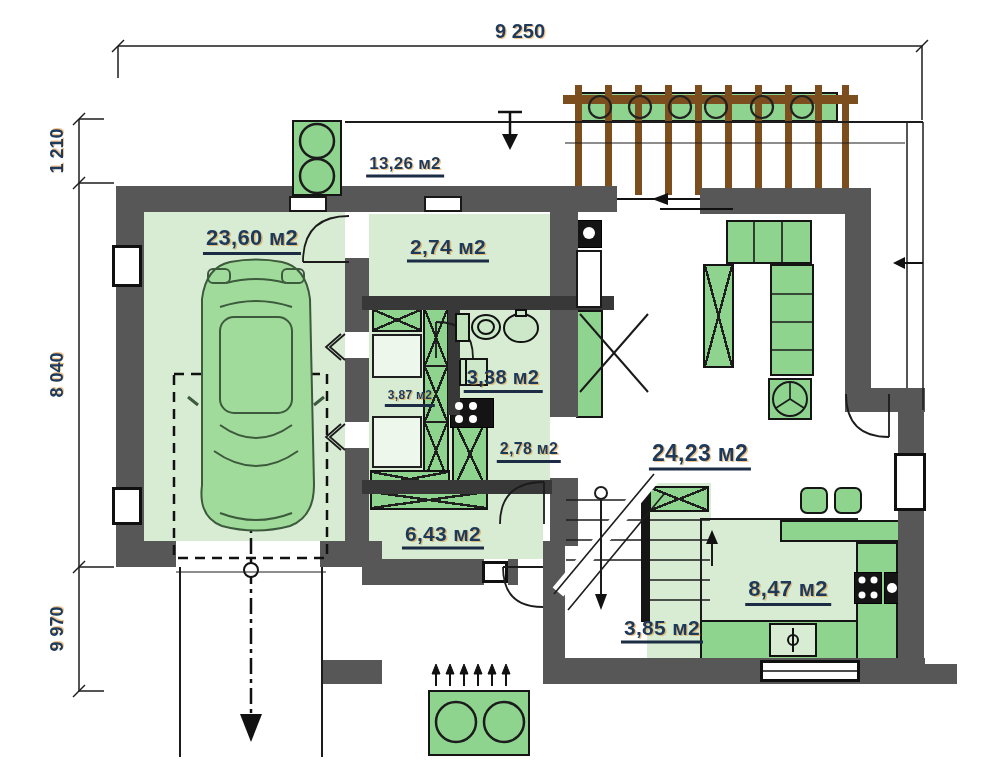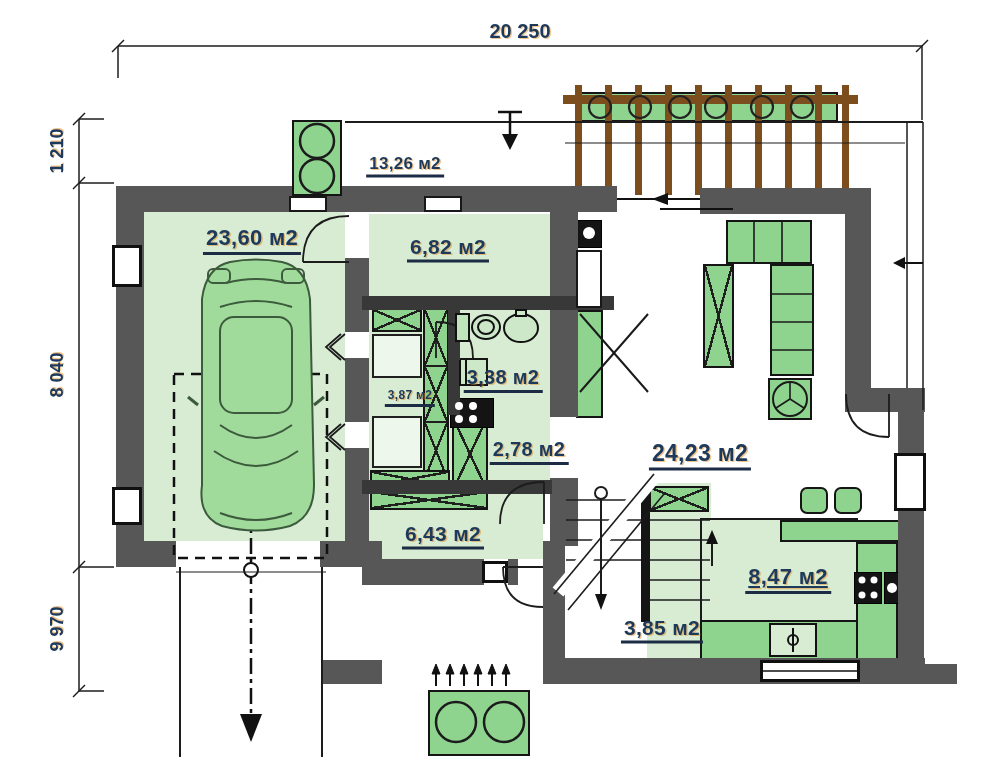--- a/index.html
+++ b/index.html
@@ -312,28 +312,28 @@
       <circle cx="793" cy="640" r="5"></circle>
       <circle cx="862" cy="580" r="3.5" fill="#fff" stroke="none"></circle>
         <circle cx="874" cy="580" r="3.5" fill="#fff" stroke="none"></circle>
       <circle cx="862" cy="595" r="3.5" fill="#fff" stroke="none"></circle>
         <circle cx="874" cy="595" r="3.5" fill="#fff" stroke="none"></circle>
       <circle cx="892" cy="588" r="5" fill="#fff" stroke="none"></circle>
       <path d="M762 671 H858" stroke-width="1.4"></path>
     </g>
   </svg>
 
-  <div class="dim" style="left:520px;top:31px;font-size:20px;">20 250</div>
+  <div class="dim" style="left:520px;top:31px;font-size:20px;">9 250</div>
   <div class="dimv" style="left:57px;top:151px;font-size:18px;">1 210</div>
   <div class="dimv" style="left:57px;top:375px;font-size:18px;">8 040</div>
   <div class="dimv" style="left:57px;top:629px;font-size:18px;">9 970</div>
 
   <div class="lbl" style="left:405px;top:166px;font-size:17px;">13,26 м2</div>
   <div class="lbl" style="left:252px;top:241px;font-size:22px;">23,60 м2</div>
-  <div class="lbl" style="left:448px;top:249px;font-size:21px;">6,82 м2</div>
+  <div class="lbl" style="left:448px;top:249px;font-size:21px;">2,74 м2</div>
   <div class="lbl" style="left:410px;top:398px;font-size:12px;">3,87 м2</div>
   <div class="lbl" style="left:503px;top:380px;font-size:20px;">3,38 м2</div>
-  <div class="lbl" style="left:529px;top:452px;font-size:20px;">2,78 м2</div>
+  <div class="lbl" style="left:529px;top:452px;font-size:16px;">2,78 м2</div>
   <div class="lbl" style="left:443px;top:536px;font-size:21px;">6,43 м2</div>
   <div class="lbl" style="left:700px;top:456px;font-size:23px;">24,23 м2</div>
-  <div class="lbl" style="left:788px;top:580px;font-size:22px;text-decoration:underline;">8,47 м2</div>
+  <div class="lbl" style="left:788px;top:592px;font-size:22px;">8,47 м2</div>
   <div class="lbl" style="left:662px;top:630px;font-size:21px;">3,85 м2</div>
 </div>
 
 </body></html>

